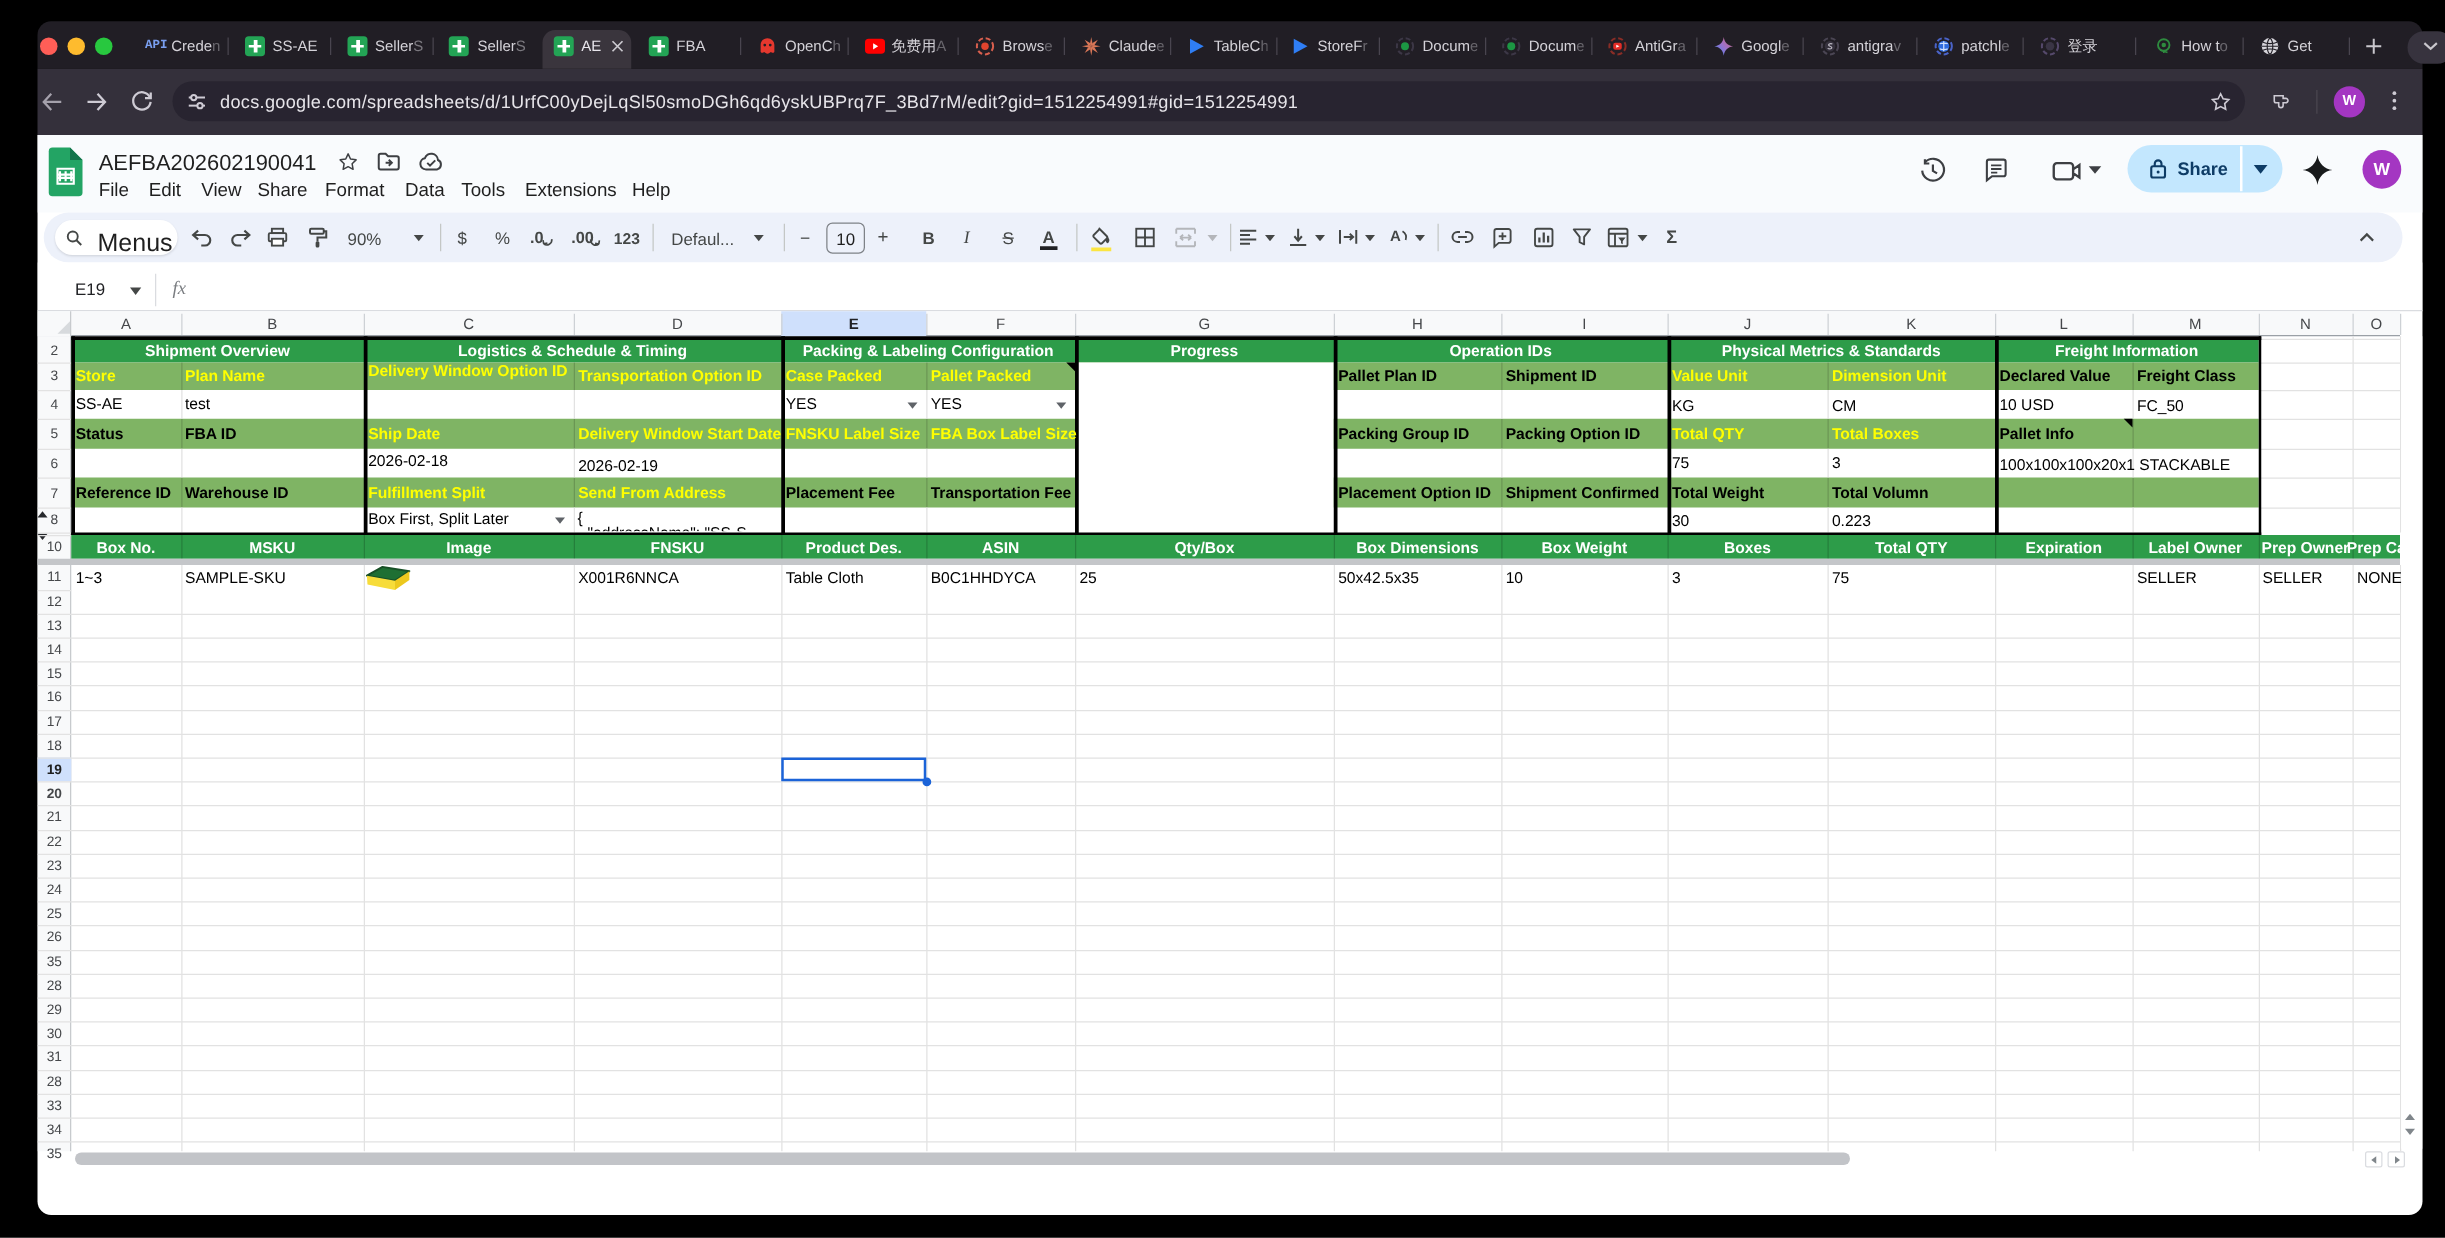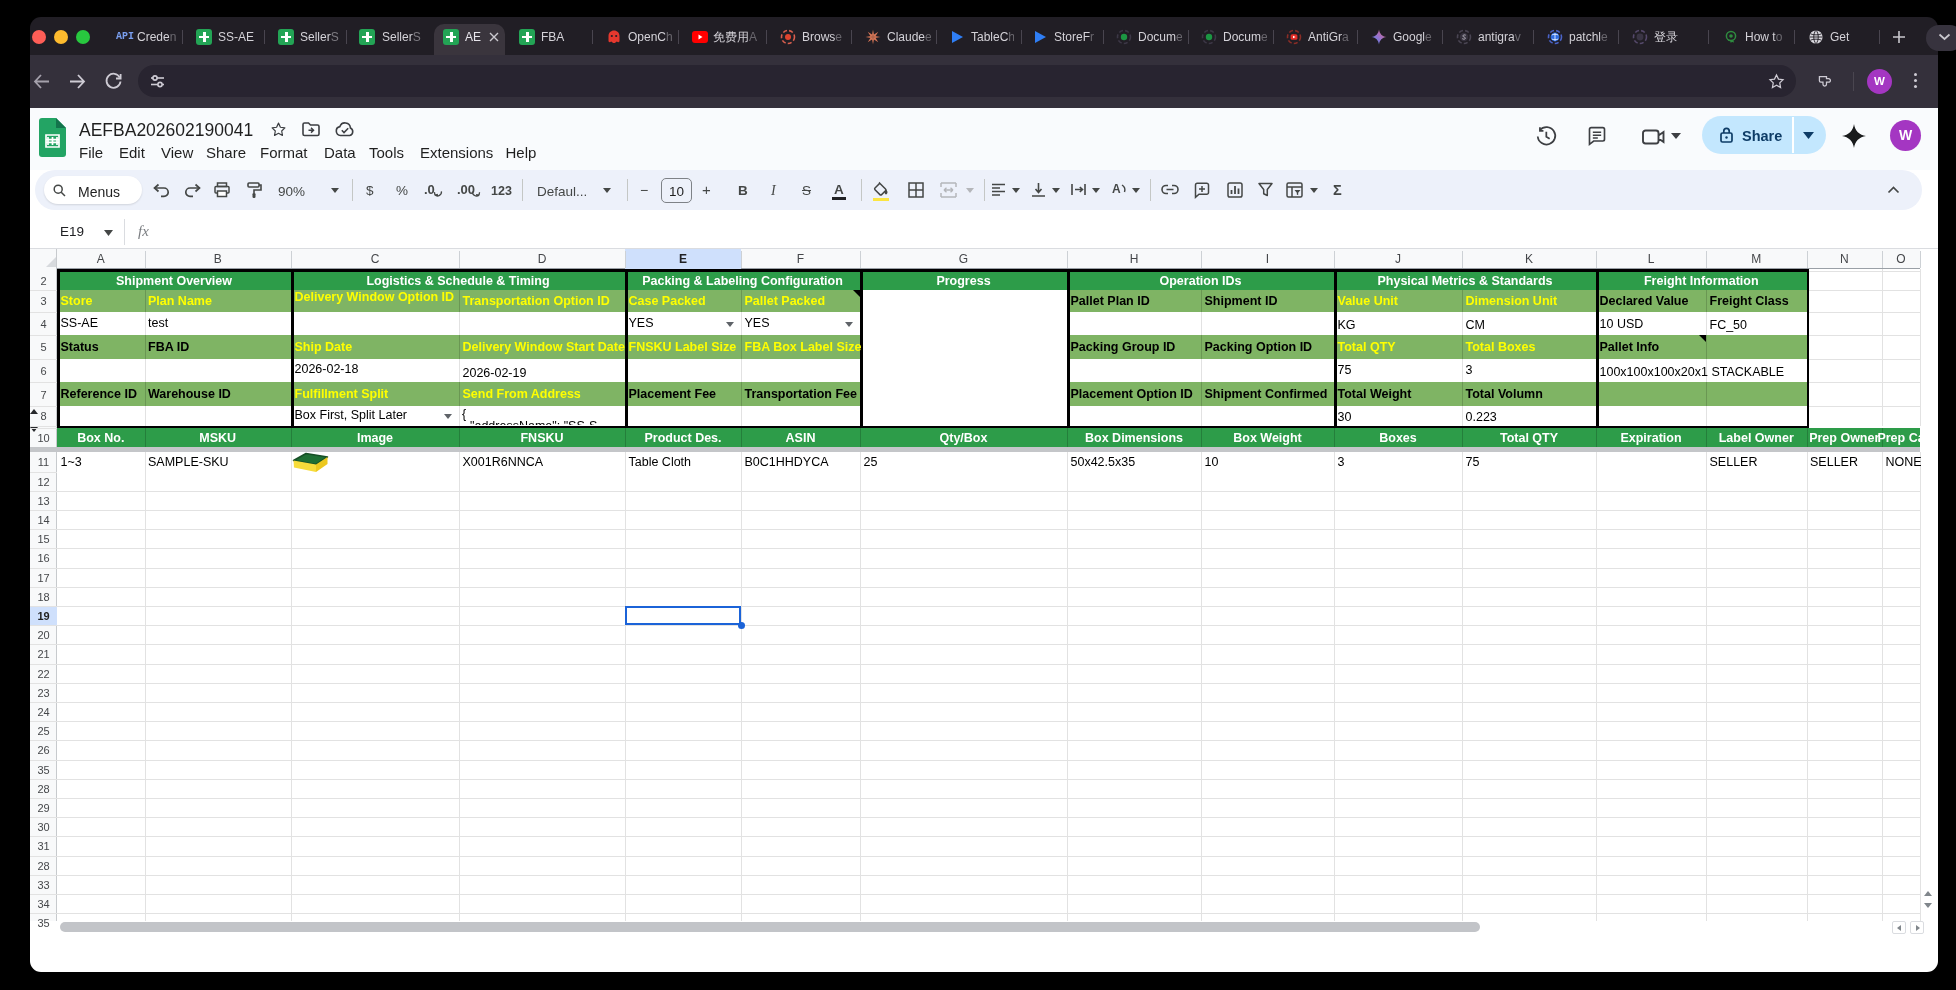--- a/index.html
+++ b/index.html
@@ -233,20 +233,21 @@
   <div class="a" style="left:108px;top:10px;width:1658px;height:32px;border-radius:16px;background:#282430"></div>
 
   <svg style="left:119px;top:18px" width="17" height="17" viewBox="0 0 17 17">
       <g stroke="#cecbd4" stroke-width="1.6" fill="none">
         <path d="M2 5 H15"></path>
         <path d="M2 11.5 H15"></path>
         <circle cx="6" cy="5" r="2.1" fill="#282430"></circle>
         <circle cx="11" cy="11.5" r="2.1" fill="#282430"></circle>
       </g>
     </svg>
+  <div class="a" style="left:146px;top:19px;font-size:14.5px;color:#e7e5ea;letter-spacing:.25px">docs.google.com/spreadsheets/d/1UrfC00yDejLqSl50smoDGh6qd6yskUBPrq7F_3Bd7rM/edit?gid=1512254991#gid=1512254991</div>
 
   <svg style="left:1738px;top:18px" width="17" height="17" viewBox="0 0 24 24">
       <path d="M12 2.8 L14.8 8.6 L21.2 9.5 L16.6 14 L17.7 20.4 L12 17.3 L6.3 20.4 L7.4 14 L2.8 9.5 L9.2 8.6 Z" fill="none" stroke="#cecbd4" stroke-width="1.8"></path>
     </svg>
 
   <svg style="left:1788px;top:18px" width="17" height="17" viewBox="0 0 24 24">
       <path d="M4 11 h3 V8 a2.5 2.5 0 0 1 2.5 -2.5 A2.5 2.5 0 0 1 12 8 v3 h3 a2.5 2.5 0 0 1 2.5 2.5 A2.5 2.5 0 0 1 15 16 h-3 v3 a2 2 0 0 1 -2 2 H4 Z" fill="none" stroke="#cecbd4" stroke-width="1.8" transform="rotate(90 11 12)"></path>
     </svg>
   <div class="a" style="left:1823px;top:17px;width:1px;height:19px;background:#4a4650"></div>
 
@@ -325,21 +326,21 @@
 
   <div class="a" style="left:1860px;top:12px;width:31px;height:31px;border-radius:50%;background:#a436c2;color:#fff;font-size:14px;font-weight:700;text-align:center;line-height:31px">W</div>
 
   <div class="a" id="tb" style="left:4.5px;top:62px;width:1887px;height:39.5px;background:#edf1fa;border-radius:20px"></div>
 <div class="a" id="tbicons">
 <div class="a" style="left:13.5px;top:68px;width:98px;height:28px;border-radius:14px;background:#fff;box-shadow:0 1px 2px rgba(0,0,0,.12)"></div>
 <svg style="left:23px;top:75.5px" width="13" height="13" viewBox="0 0 13 13">
         <circle cx="5.2" cy="5.2" r="4" fill="none" stroke="#444746" stroke-width="1.5"></circle>
         <path d="M8.2 8.2 L12 12" stroke="#444746" stroke-width="1.5"></path>
       </svg>
-<div class="a" style="left:48px;top:75.5px;font-size:14px;color:#1f1f1f;font-weight:400;white-space:nowrap;">Menus</div>
+<div class="a" style="left:48px;top:75.5px;font-size:20px;color:#1f1f1f;font-weight:400;white-space:nowrap;">Menus</div>
 <svg style="left:123px;top:75px" width="17" height="14" viewBox="0 0 17 14">
         <path d="M5.5 1.5 L1.5 5 L5.5 8.5" fill="none" stroke="#444746" stroke-width="1.7"></path>
         <path d="M1.5 5 H11 a4.2 4.2 0 0 1 0 8.4 H8" fill="none" stroke="#444746" stroke-width="1.7"></path>
       </svg>
 <svg style="left:154px;top:75px" width="17" height="14" viewBox="0 0 17 14">
         <path d="M11.5 1.5 L15.5 5 L11.5 8.5" fill="none" stroke="#444746" stroke-width="1.7"></path>
         <path d="M15.5 5 H6 a4.2 4.2 0 0 0 0 8.4 H9" fill="none" stroke="#444746" stroke-width="1.7"></path>
       </svg>
 <svg style="left:184px;top:74px" width="16" height="16" viewBox="0 0 16 16">
         <rect x="3.5" y="1" width="9" height="3.5" fill="none" stroke="#444746" stroke-width="1.5"></rect>
@@ -493,21 +494,21 @@
 <div class="a" style="left:13.5px;top:324.15px;font-size:11px;color:#45474a;transform:translateX(-50%)">10</div>
 <div class="a" style="left:13.5px;top:348.4px;font-size:11px;color:#45474a;transform:translateX(-50%)">11</div>
 <div class="a" style="left:13.5px;top:367.6px;font-size:11px;color:#45474a;font-weight:400;transform:translateX(-50%)">12</div>
 <div class="a" style="left:13.5px;top:386.8px;font-size:11px;color:#45474a;font-weight:400;transform:translateX(-50%)">13</div>
 <div class="a" style="left:13.5px;top:406.0px;font-size:11px;color:#45474a;font-weight:400;transform:translateX(-50%)">14</div>
 <div class="a" style="left:13.5px;top:425.20000000000005px;font-size:11px;color:#45474a;font-weight:400;transform:translateX(-50%)">15</div>
 <div class="a" style="left:13.5px;top:444.40000000000003px;font-size:11px;color:#45474a;font-weight:400;transform:translateX(-50%)">16</div>
 <div class="a" style="left:13.5px;top:463.6px;font-size:11px;color:#45474a;font-weight:400;transform:translateX(-50%)">17</div>
 <div class="a" style="left:13.5px;top:482.8px;font-size:11px;color:#45474a;font-weight:400;transform:translateX(-50%)">18</div>
 <div class="a" style="left:13.5px;top:502.0px;font-size:11px;color:#1f1f1f;font-weight:700;transform:translateX(-50%)">19</div>
-<div class="a" style="left:13.5px;top:521.2px;font-size:11px;color:#45474a;font-weight:400;transform:translateX(-50%)">20</div>
+<div class="a" style="left:13.5px;top:521.2px;font-size:11px;color:#45474a;font-weight:700;transform:translateX(-50%)">20</div>
 <div class="a" style="left:13.5px;top:540.4px;font-size:11px;color:#45474a;font-weight:400;transform:translateX(-50%)">21</div>
 <div class="a" style="left:13.5px;top:559.6px;font-size:11px;color:#45474a;font-weight:400;transform:translateX(-50%)">22</div>
 <div class="a" style="left:13.5px;top:578.8000000000001px;font-size:11px;color:#45474a;font-weight:400;transform:translateX(-50%)">23</div>
 <div class="a" style="left:13.5px;top:598.0px;font-size:11px;color:#45474a;font-weight:400;transform:translateX(-50%)">24</div>
 <div class="a" style="left:13.5px;top:617.2px;font-size:11px;color:#45474a;font-weight:400;transform:translateX(-50%)">25</div>
 <div class="a" style="left:13.5px;top:636.4px;font-size:11px;color:#45474a;font-weight:400;transform:translateX(-50%)">26</div>
 <div class="a" style="left:13.5px;top:655.6px;font-size:11px;color:#45474a;font-weight:400;transform:translateX(-50%)">35</div>
 <div class="a" style="left:13.5px;top:674.8000000000001px;font-size:11px;color:#45474a;font-weight:400;transform:translateX(-50%)">28</div>
 <div class="a" style="left:13.5px;top:694.0px;font-size:11px;color:#45474a;font-weight:400;transform:translateX(-50%)">29</div>
 <div class="a" style="left:13.5px;top:713.1999999999999px;font-size:11px;color:#45474a;font-weight:400;transform:translateX(-50%)">30</div>

